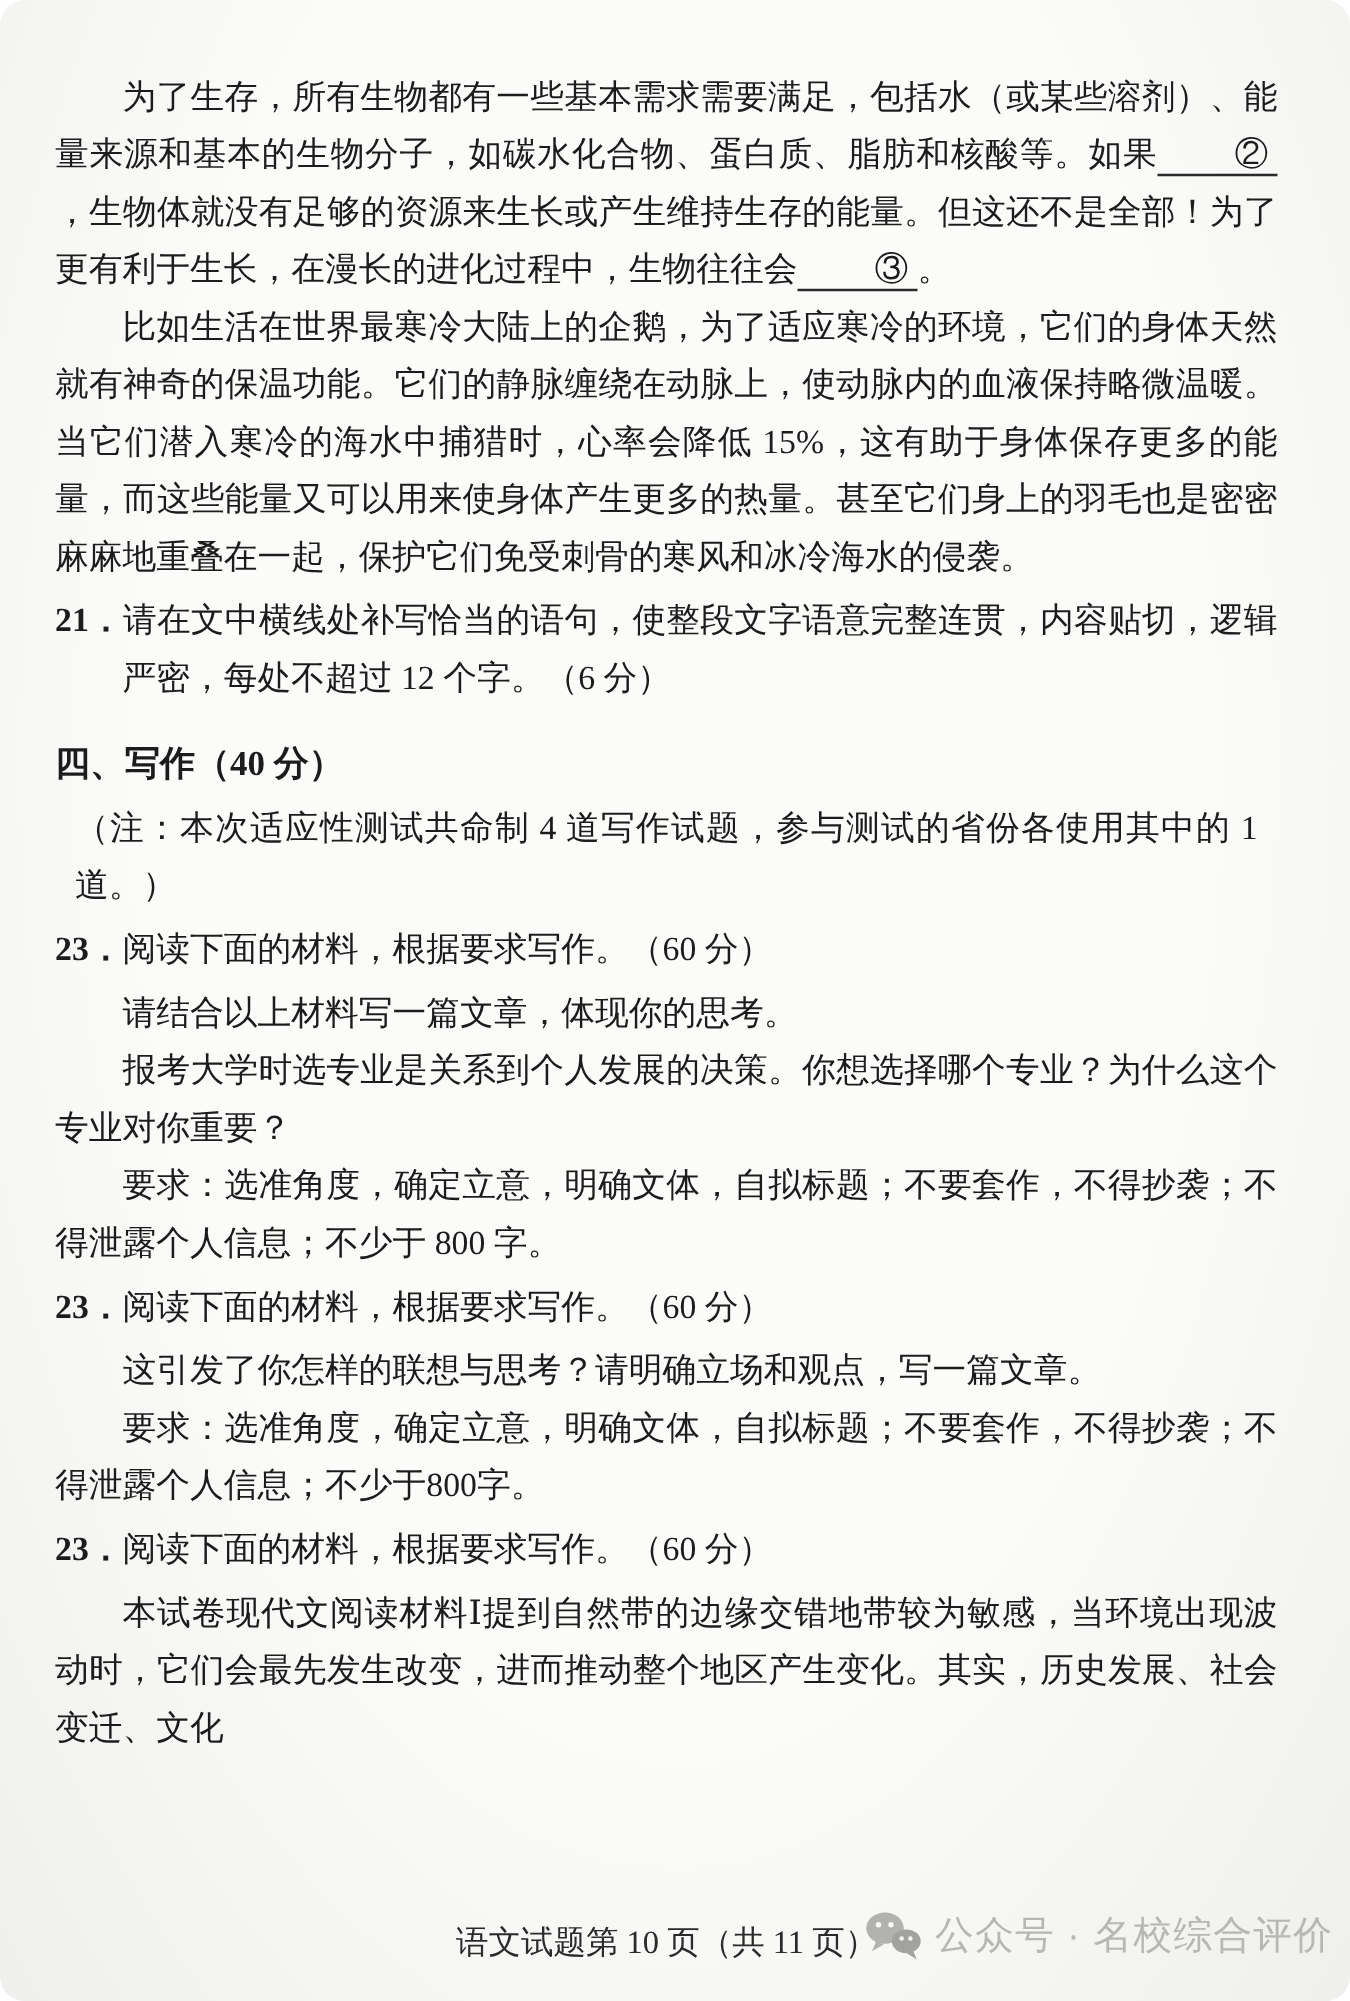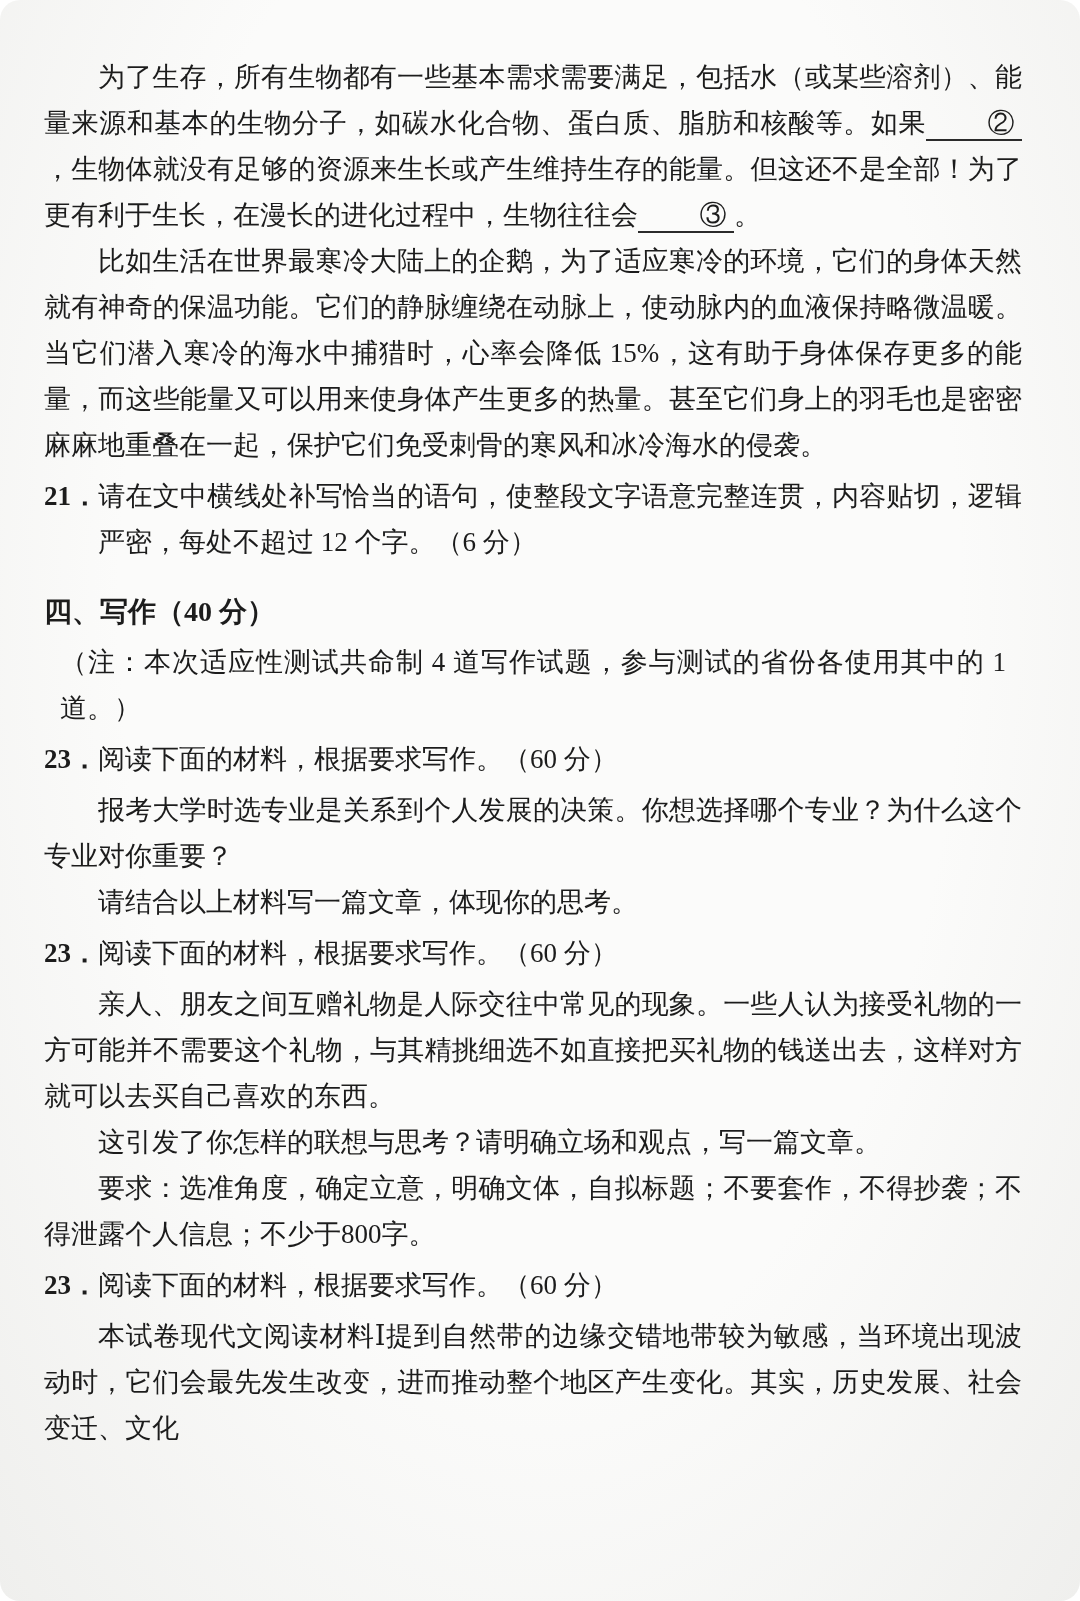--- a/index.html
+++ b/index.html
@@ -82,30 +82,46 @@
   <p class="indent">比如生活在世界最寒冷大陆上的企鹅，为了适应寒冷的环境，它们的身体天然就有神奇的保温功能。它们的静脉缠绕在动脉上，使动脉内的血液保持略微温暖。当它们潜入寒冷的海水中捕猎时，心率会降低 15%，这有助于身体保存更多的能量，而这些能量又可以用来使身体产生更多的热量。甚至它们身上的羽毛也是密密麻麻地重叠在一起，保护它们免受刺骨的寒风和冰冷海水的侵袭。</p>
 
   <p class="question"><span class="qnum">21．</span><span>请在文中横线处补写恰当的语句，使整段文字语意完整连贯，内容贴切，逻辑严密，每处不超过 12 个字。（6 分）</span></p>
 
 
   <div class="section-heading">四、写作（40 分）</div>
   <p class="note">（注：本次适应性测试共命制 4 道写作试题，参与测试的省份各使用其中的 1 道。）</p>
 
   <div class="task">
     <p class="question"><span class="qnum">23．</span><span>阅读下面的材料，根据要求写作。（60 分）</span></p>
+    <p class="material">请结合以上材料写一篇文章，体现你的思考。</p>
     <p class="material">报考大学时选专业是关系到个人发展的决策。你想选择哪个专业？为什么这个专业对你重要？</p>
-    <p class="material">请结合以上材料写一篇文章，体现你的思考。</p>
+    <p class="material">要求：选准角度，确定立意，明确文体，自拟标题；不要套作，不得抄袭；不得泄露个人信息；不少于 800 字。</p>
   </div>
 
   <div class="task">
     <p class="question"><span class="qnum">23．</span><span>阅读下面的材料，根据要求写作。（60 分）</span></p>
-    <p class="material">亲人、朋友之间互赠礼物是人际交往中常见的现象。一些人认为接受礼物的一方可能并不需要这个礼物，与其精挑细选不如直接把买礼物的钱送出去，这样对方就可以去买自己喜欢的东西。</p>
     <p class="material">这引发了你怎样的联想与思考？请明确立场和观点，写一篇文章。</p>
     <p class="material">要求：选准角度，确定立意，明确文体，自拟标题；不要套作，不得抄袭；不得泄露个人信息；不少于800字。</p>
   </div>
 
   <div class="task">
     <p class="question"><span class="qnum">23．</span><span>阅读下面的材料，根据要求写作。（60 分）</span></p>
     <p class="material">本试卷现代文阅读材料Ⅰ提到自然带的边缘交错地带较为敏感，当环境出现波动时，它们会最先发生改变，进而推动整个地区产生变化。其实，历史发展、社会变迁、文化</p>
   </div>
 
+  <div class="footer">
+    <span class="page-info">语文试题第 10 页（共 11 页）</span>
+    <span class="watermark">
+      <svg class="wechat-svg" width="46" height="40" viewBox="0 0 46 40" xmlns="http://www.w3.org/2000/svg">
+        <ellipse cx="16" cy="14.5" rx="15" ry="12.5" fill="#b2b2b1"></ellipse>
+        <path d="M9 25 L5.5 33 L15 27.5 Z" fill="#b2b2b1"></path>
+        <circle cx="10.8" cy="11.8" r="2.2" fill="#f8f8f6"></circle>
+        <circle cx="20.8" cy="11.8" r="2.2" fill="#f8f8f6"></circle>
+        <ellipse cx="33" cy="25" rx="11.5" ry="9.5" fill="#a2a2a1"></ellipse>
+        <path d="M38.5 32.5 L41.5 39.5 L33.5 34.5 Z" fill="#a2a2a1"></path>
+        <circle cx="29.3" cy="22.8" r="1.8" fill="#f8f8f6"></circle>
+        <circle cx="36.3" cy="22.8" r="1.8" fill="#f8f8f6"></circle>
+      </svg>
+      <span>公众号 · 名校综合评价</span>
+    </span>
+  </div>
 
 </div>
 
 </body></html>

